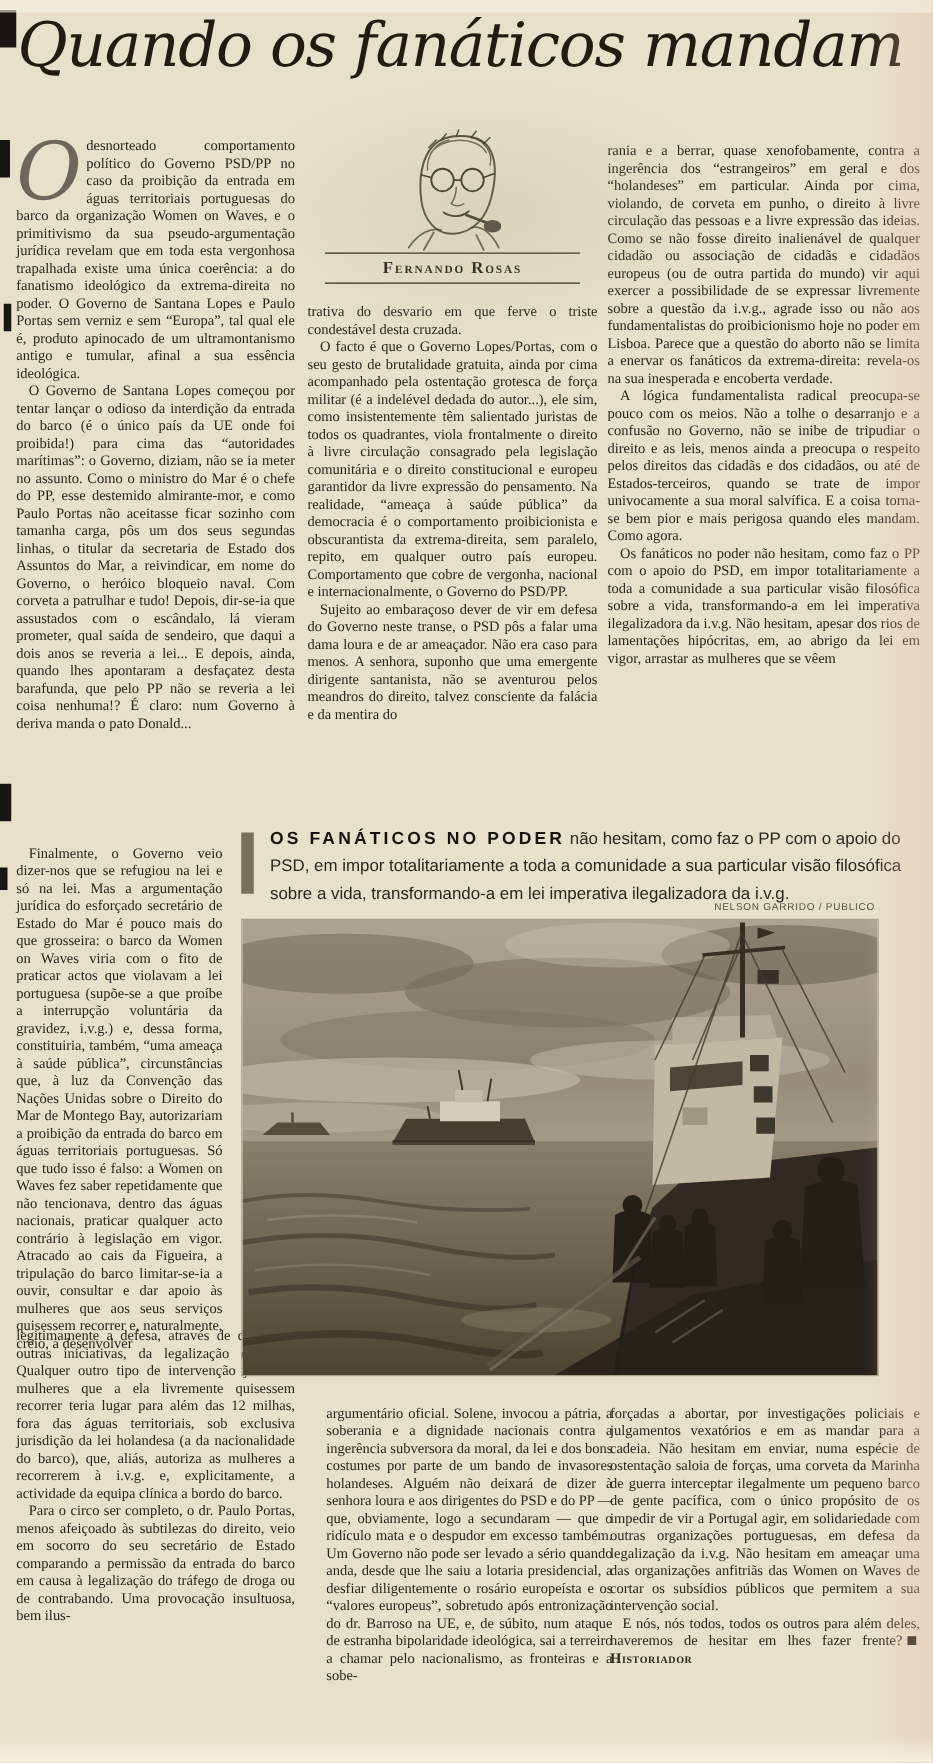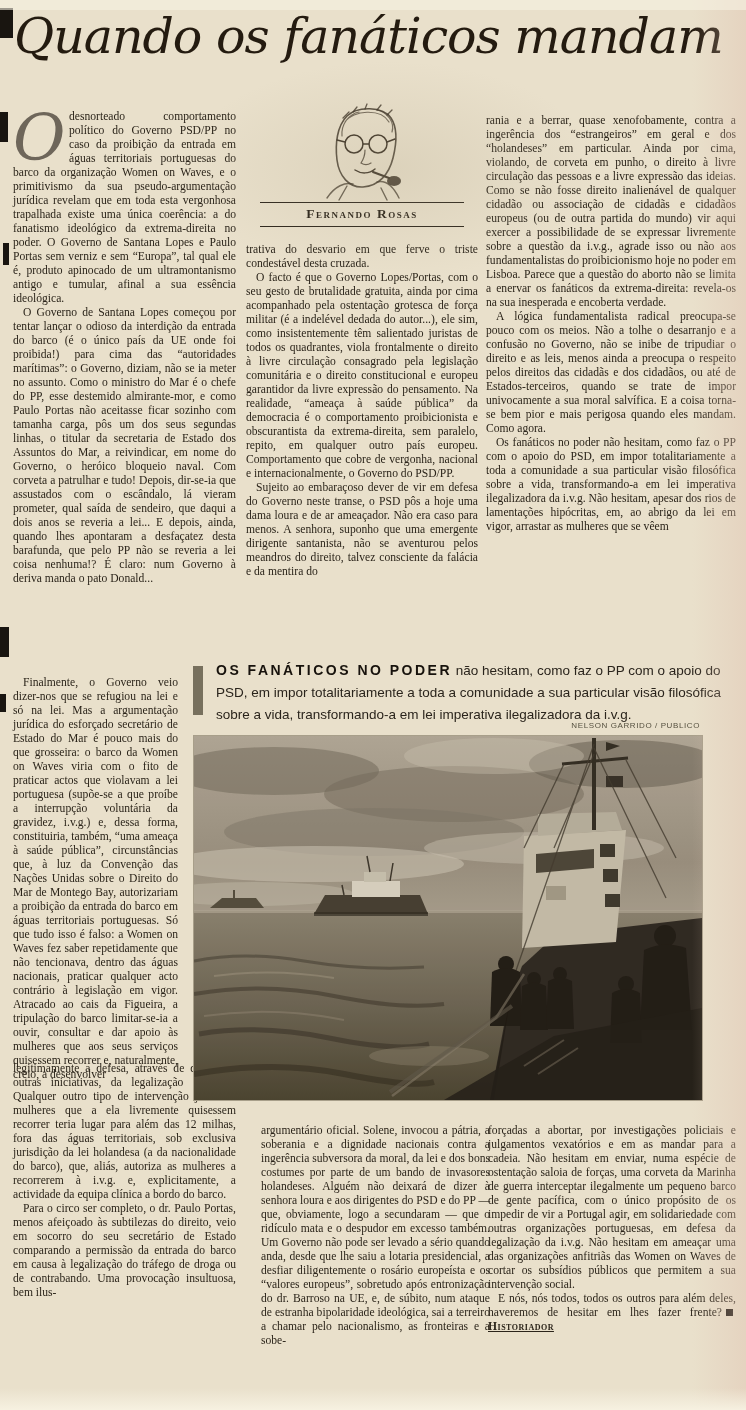--- a/index.html
+++ b/index.html
@@ -52,21 +52,21 @@
 
   
   #photo-credit{position:absolute;left:216px;top:721px;width:484px;text-align:right;
     font-family:"Liberation Sans",sans-serif;font-size:8px;letter-spacing:0.6px;
     color:#55503f;}
   #news-photo{position:absolute;left:194px;top:736px;width:508px;height:364px;
     outline:1px solid #a89f8a;}
 
   
   .endsq{display:inline-block;width:7px;height:7px;background:#17120c;margin:0 3px 0 4px;}
-  .signoff{font-variant:small-caps;font-weight:bold;letter-spacing:0.5px;text-decoration:underline;}
+  .signoff{font-variant:small-caps;font-weight:bold;letter-spacing:0.5px;}
 </style>
 </head>
 <body>
 
 <div id="page">
 
   <div class="scan-mark" style="left:0;top:8px;width:13px;height:30px;"></div>
   <div class="scan-mark" style="left:0;top:112px;width:8px;height:30px;"></div>
   <div class="scan-mark" style="left:3px;top:243px;width:6px;height:22px;"></div>
   <div class="scan-mark" style="left:0;top:627px;width:9px;height:30px;"></div>
@@ -103,21 +103,21 @@
       </g>
     </svg>
     <hr class="byline-rule">
     <div id="byline-name">Fernando Rosas</div>
     <hr class="byline-rule">
   </div>
 
   <div id="col2-top" class="colblock">
     <p>trativa do desvario em que ferve o triste condestável desta cruzada.</p>
     <p class="indent">O facto é que o Governo Lopes/Portas, com o seu gesto de brutalidade gratuita, ainda por cima acompanhado pela ostentação grotesca de força militar (é a indelével dedada do autor...), ele sim, como insistentemente têm salientado juristas de todos os quadrantes, viola frontalmente o direito à livre circulação consagrado pela legislação comunitária e o direito constitucional e europeu garantidor da livre expressão do pensamento. Na realidade, “ameaça à saúde pública” da democracia é o comportamento proibicionista e obscurantista da extrema-direita, sem paralelo, repito, em qualquer outro país europeu. Comportamento que cobre de vergonha, nacional e internacionalmente, o Governo do PSD/PP.</p>
-    <p class="indent">Sujeito ao embaraçoso dever de vir em defesa do Governo neste transe, o PSD pôs a hoje uma dama loura e de ar ameaçador. Não era caso para menos. A senhora, suponho que uma emergente dirigente santanista, não se aventurou pelos meandros do direito, talvez consciente da falácia e da mentira do</p>
+    <p class="indent">Sujeito ao embaraçoso dever de vir em defesa do Governo neste transe, o PSD pôs a falar uma dama loura e de ar ameaçador. Não era caso para menos. A senhora, suponho que uma emergente dirigente santanista, não se aventurou pelos meandros do direito, talvez consciente da falácia e da mentira do</p>
   </div>
   <div id="col2-bottom" class="colblock">
     <p>argumentário oficial. Solene, invocou a pátria, a soberania e a dignidade nacionais contra a ingerência subversora da moral, da lei e dos bons costumes por parte de um bando de invasores holandeses. Alguém não deixará de dizer à senhora loura e aos dirigentes do PSD e do PP — que, obviamente, logo a secundaram — que o ridículo mata e o despudor em excesso também. Um Governo não pode ser levado a sério quando anda, desde que lhe saiu a lotaria presidencial, a desfiar diligentemente o rosário europeísta e os “valores europeus”, sobretudo após entronização do dr. Barroso na UE, e, de súbito, num ataque de estranha bipolaridade ideológica, sai a terreiro a chamar pelo nacionalismo, as fronteiras e a sobe-</p>
   </div>
 
   <div id="col3-top" class="colblock">
     <p>rania e a berrar, quase xenofobamente, contra a ingerência dos “estrangeiros” em geral e dos “holandeses” em particular. Ainda por cima, violando, de corveta em punho, o direito à livre circulação das pessoas e a livre expressão das ideias. Como se não fosse direito inalienável de qualquer cidadão ou associação de cidadãs e cidadãos europeus (ou de outra partida do mundo) vir aqui exercer a possibilidade de se expressar livremente sobre a questão da i.v.g., agrade isso ou não aos fundamentalistas do proibicionismo hoje no poder em Lisboa. Parece que a questão do aborto não se limita a enervar os fanáticos da extrema-direita: revela-os na sua inesperada e encoberta verdade.</p>
     <p class="indent">A lógica fundamentalista radical preocupa-se pouco com os meios. Não a tolhe o desarranjo e a confusão no Governo, não se inibe de tripudiar o direito e as leis, menos ainda a preocupa o respeito pelos direitos das cidadãs e dos cidadãos, ou até de Estados-terceiros, quando se trate de impor univocamente a sua moral salvífica. E a coisa torna-se bem pior e mais perigosa quando eles mandam. Como agora.</p>
     <p class="indent">Os fanáticos no poder não hesitam, como faz o PP com o apoio do PSD, em impor totalitariamente a toda a comunidade a sua particular visão filosófica sobre a vida, transformando-a em lei imperativa ilegalizadora da i.v.g. Não hesitam, apesar dos rios de lamentações hipócritas, em, ao abrigo da lei em vigor, arrastar as mulheres que se vêem</p>
   </div>

